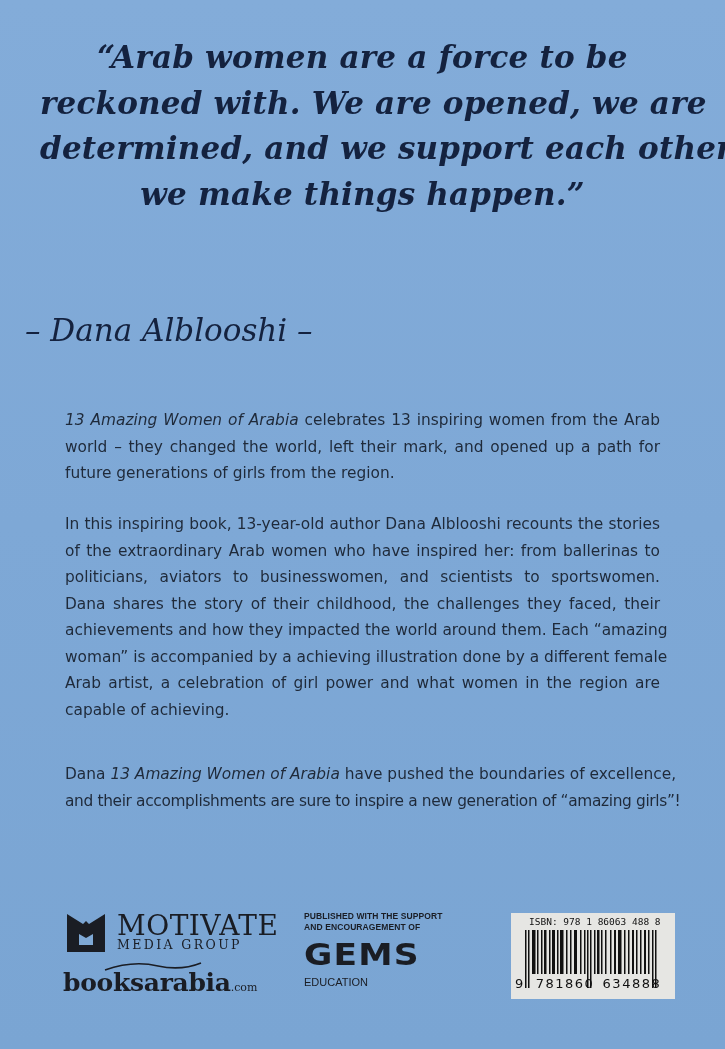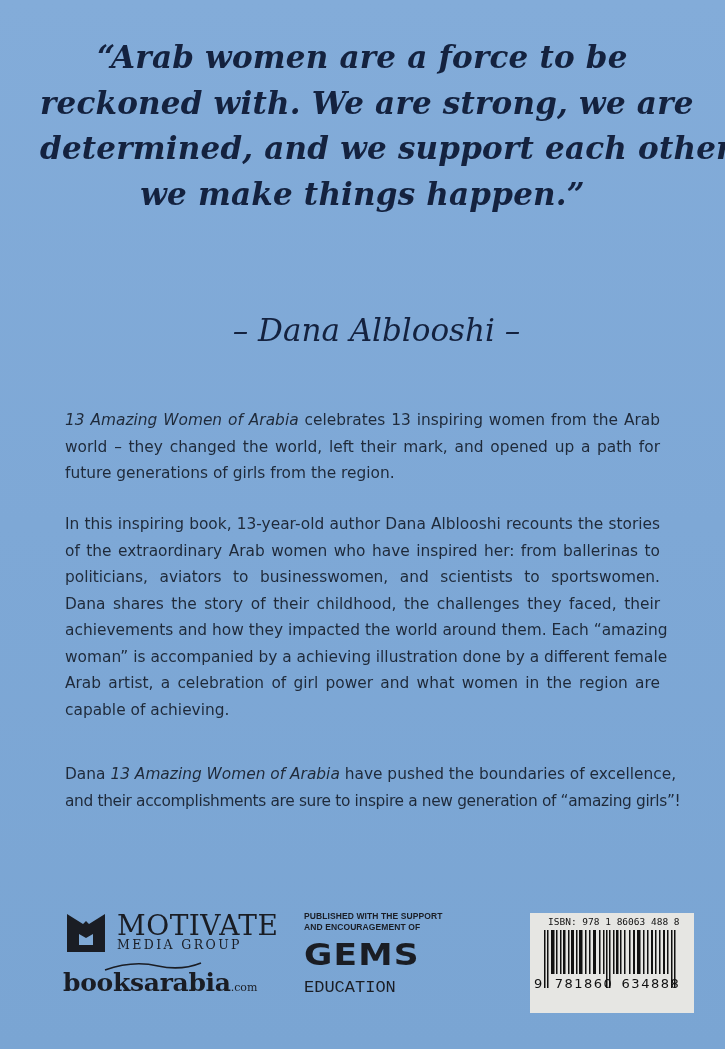--- a/index.html
+++ b/index.html
@@ -15,22 +15,21 @@
     text-align: center;
     font-family: "DejaVu Serif", serif;
     font-style: italic;
     font-size: 31px;
     line-height: 45.5px;
     color: #14223f;
     letter-spacing: 0.2px;
   }
   .quote .line { display: block; white-space: nowrap; font-weight: bold; }
   .attribution {
-    position: absolute; left: 54px; top: 312px; width: 645px;
-    text-align: center;
+    position: absolute; left: 25px; top: 312px; width: 645px;
     font-family: "DejaVu Serif", serif;
     font-style: italic;
     font-size: 31px;
     color: #14223f;
   }
   .body-text {
     position: absolute; left: 65px; width: 595px;
     font-family: "DejaVu Sans", sans-serif;
     font-size: 15.4px;
     line-height: 26.5px;
@@ -51,37 +50,36 @@
   .m-text .big { font-size: 28px; letter-spacing: 0.5px; line-height: 22px; display: block; }
   .m-text .small { font-size: 12.5px; letter-spacing: 2.4px; line-height: 15px; display: block; }
   .booksarabia { position: absolute; left: 63px; top: 968px; font-family: "DejaVu Serif", serif; color: #1a1d24; }
   .booksarabia .name { font-size: 25px; font-weight: bold; letter-spacing: -0.3px; margin-top: 20px; }
   .booksarabia .dom { font-size: 11px; }
   .booksarabia .swoosh { position: absolute; left: 40px; top: -8px; }
 
   .gems-block { position: absolute; left: 304px; top: 911px; color: #1a1d24; }
   .gems-block .sup { font-family: "Liberation Sans", sans-serif; font-weight: bold; font-size: 8.5px; line-height: 11px; display: block; letter-spacing: 0.1px; }
   .gems-block .gems { font-family: "DejaVu Sans", sans-serif; font-weight: bold; font-size: 30px; letter-spacing: 1px; line-height: 30px; display: block; margin-top: 7px; transform: scaleX(1.15); transform-origin: left; }
-  .gems-block .edu { font-family: Liberation Mono, monospace; font-size: 17px; line-height: 20px; display: block; margin-top: 8px; }
+  .gems-block .edu { font-family: Liberation Sans, sans-serif; font-size: 11px; line-height: 20px; display: block; margin-top: 2px; }
 
   .barcode-box {
-    position: absolute; left: 511px; top: 913px; width: 164px; height: 100px;
+    position: absolute; left: 511px; top: 913px; width: 164px; height: 86px;
     background: #e6e6e3;
-    margin-left: 19px;
   }
   .isbn-label { position: absolute; left: 18px; top: 3px; font-family: "DejaVu Sans Mono", monospace; font-size: 9.5px; color: #111; white-space: nowrap; }
   .bars { position: absolute; left: 14px; top: 17px; }
   .bar-digits { position: absolute; left: 4px; top: 63px; font-family: "DejaVu Sans", sans-serif; font-size: 13px; color: #111; white-space: nowrap; }
 </style>
 </head>
 <body>
 
 <div class="quote">
   <span class="line">“Arab women are a force to be</span>
-  <span class="line">reckoned with. We are strong, we are</span>
+  <span class="line">reckoned with. We are opened, we are</span>
   <span class="line">determined, and we support each other,</span>
   <span class="line">we make things happen.”</span>
 </div>
 <div class="attribution">– Dana Alblooshi –</div>
 
 <div class="body-text" id="p1">
   <span class="line just"><i>13 Amazing Women of Arabia</i><span> celebrates 13 inspiring women from the Arab</span></span>
   <span class="line just">world – they changed the world, left their mark, and opened up a path for</span>
   <span class="line">future generations of girls from the region.</span>
 </div>

